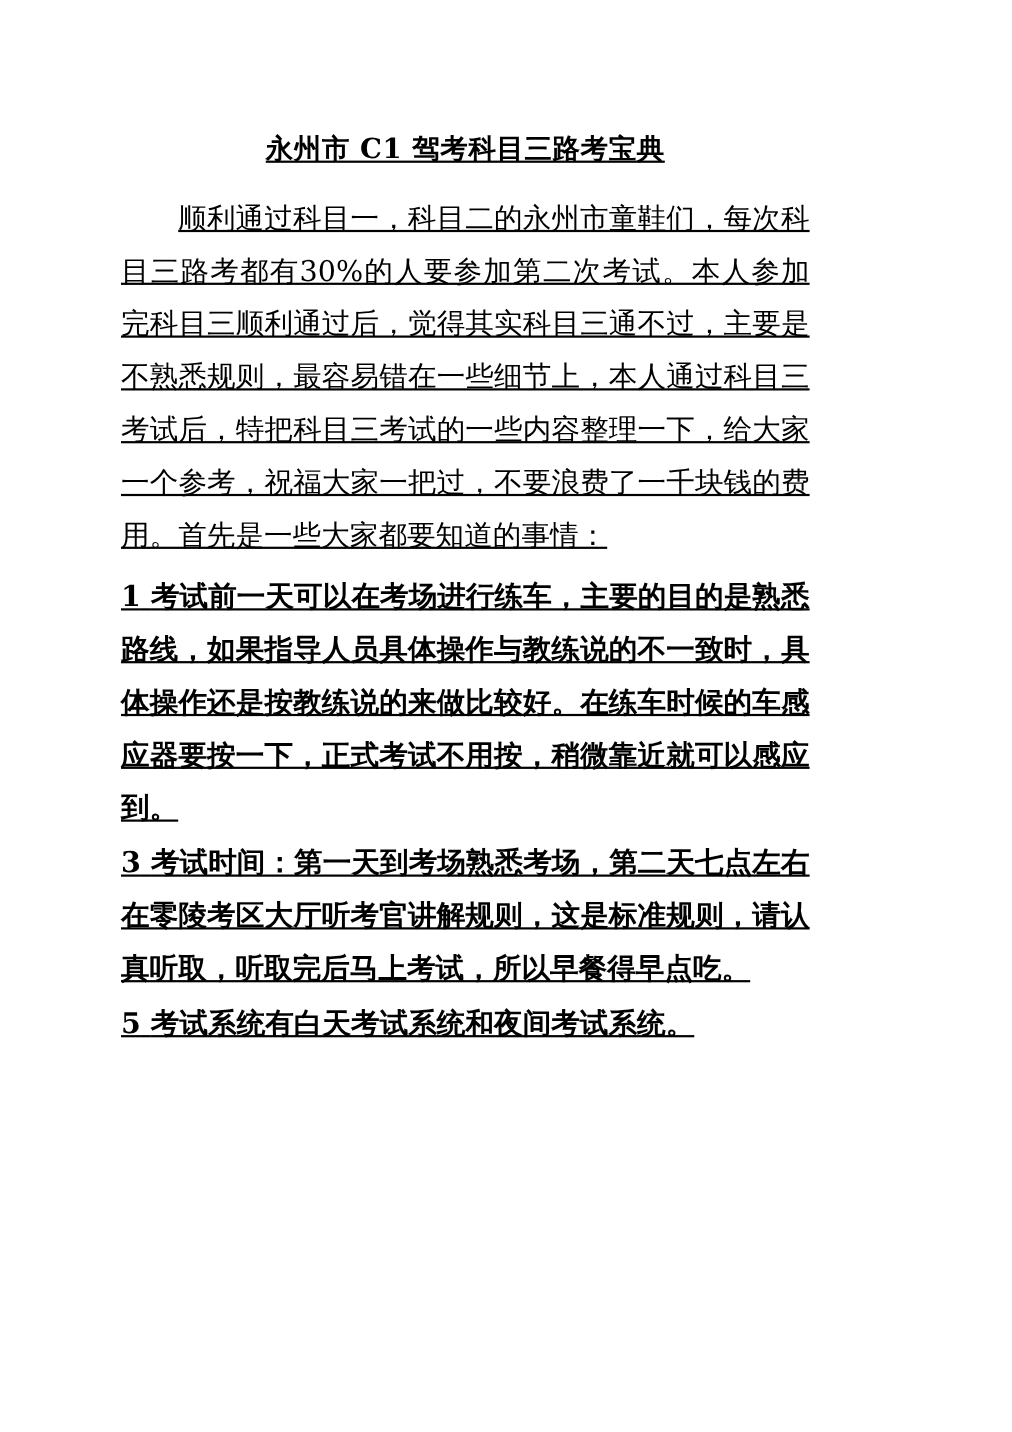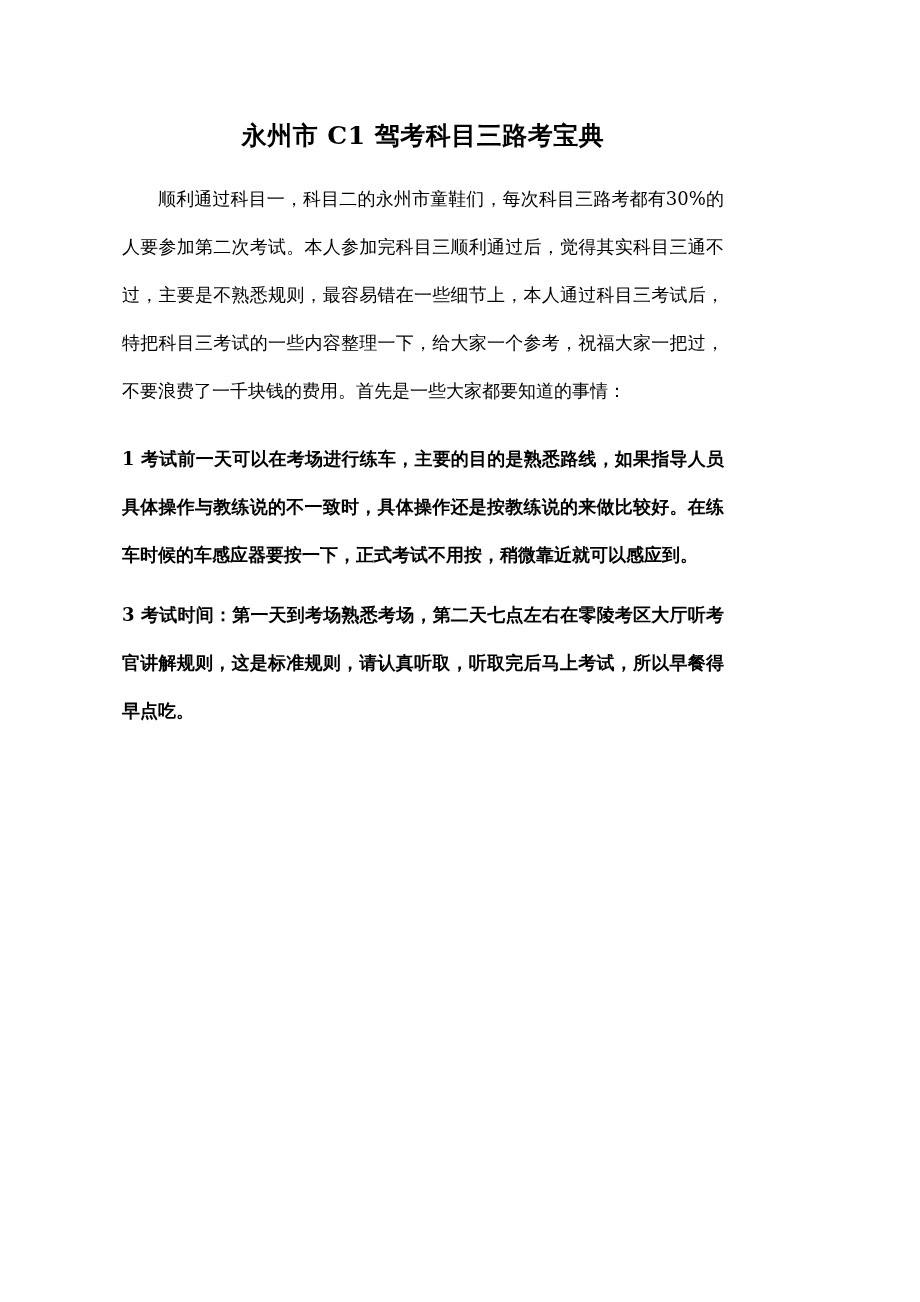--- a/index.html
+++ b/index.html
@@ -10,37 +10,38 @@
   .page {
     width: 832px;
     height: 1302px;
     background: #ffffff;
     position: relative;
     box-sizing: border-box;
     padding: 96px 96px 80px 110px;
     font-family: "DejaVu Serif", "Liberation Serif", serif;
     color: #000000;
     overflow: hidden;
+    text-decoration: underline;
   }
   .doc-title {
     text-align: center;
     font-size: 25px;
     font-weight: bold;
     letter-spacing: 0.5px;
     margin: 22px 0 0 0;
     line-height: 1.4;
     font-family: "DejaVu Serif", "Liberation Serif", serif;
   }
   .body-block {
     margin-top: 22px;
   }
   p.para {
-    font-size: 18px;
+    font-size: 26px;
     line-height: 48px;
-    margin: 12px;
+    margin: 0;
     text-align: justify;
     text-justify: inter-ideograph;
     word-break: break-all;
   }
   p.intro {
     text-indent: 2em;
   }
   p.item {
     font-weight: bold;
     margin-top: 2px;
@@ -70,16 +71,20 @@
       <span>考试前一天可以在考场进行练车，主要的目的是熟悉路线，如果指导人员具体操作与教练说的不一致时，具体操作还是按教练说的来做比较好。在练车时候的车感应器要按一下，正式考试不用按，稍微靠近就可以感应到。</span>
     </p>
 
 
     <p class="para item">
       <span class="num">3</span>
       <span>考试时间：第一天到考场熟悉考场，第二天七点左右在零陵考区大厅听考官讲解规则，这是标准规则，请认真听取，听取完后马上考试，所以早餐得早点吃。</span>
     </p>
 
 
+    <p class="para item">
+      <span class="num">5</span>
+      <span>考试系统有白天考试系统和夜间考试系统。</span>
+    </p>
 
   </div>
 
 </div>
 
 </body></html>

